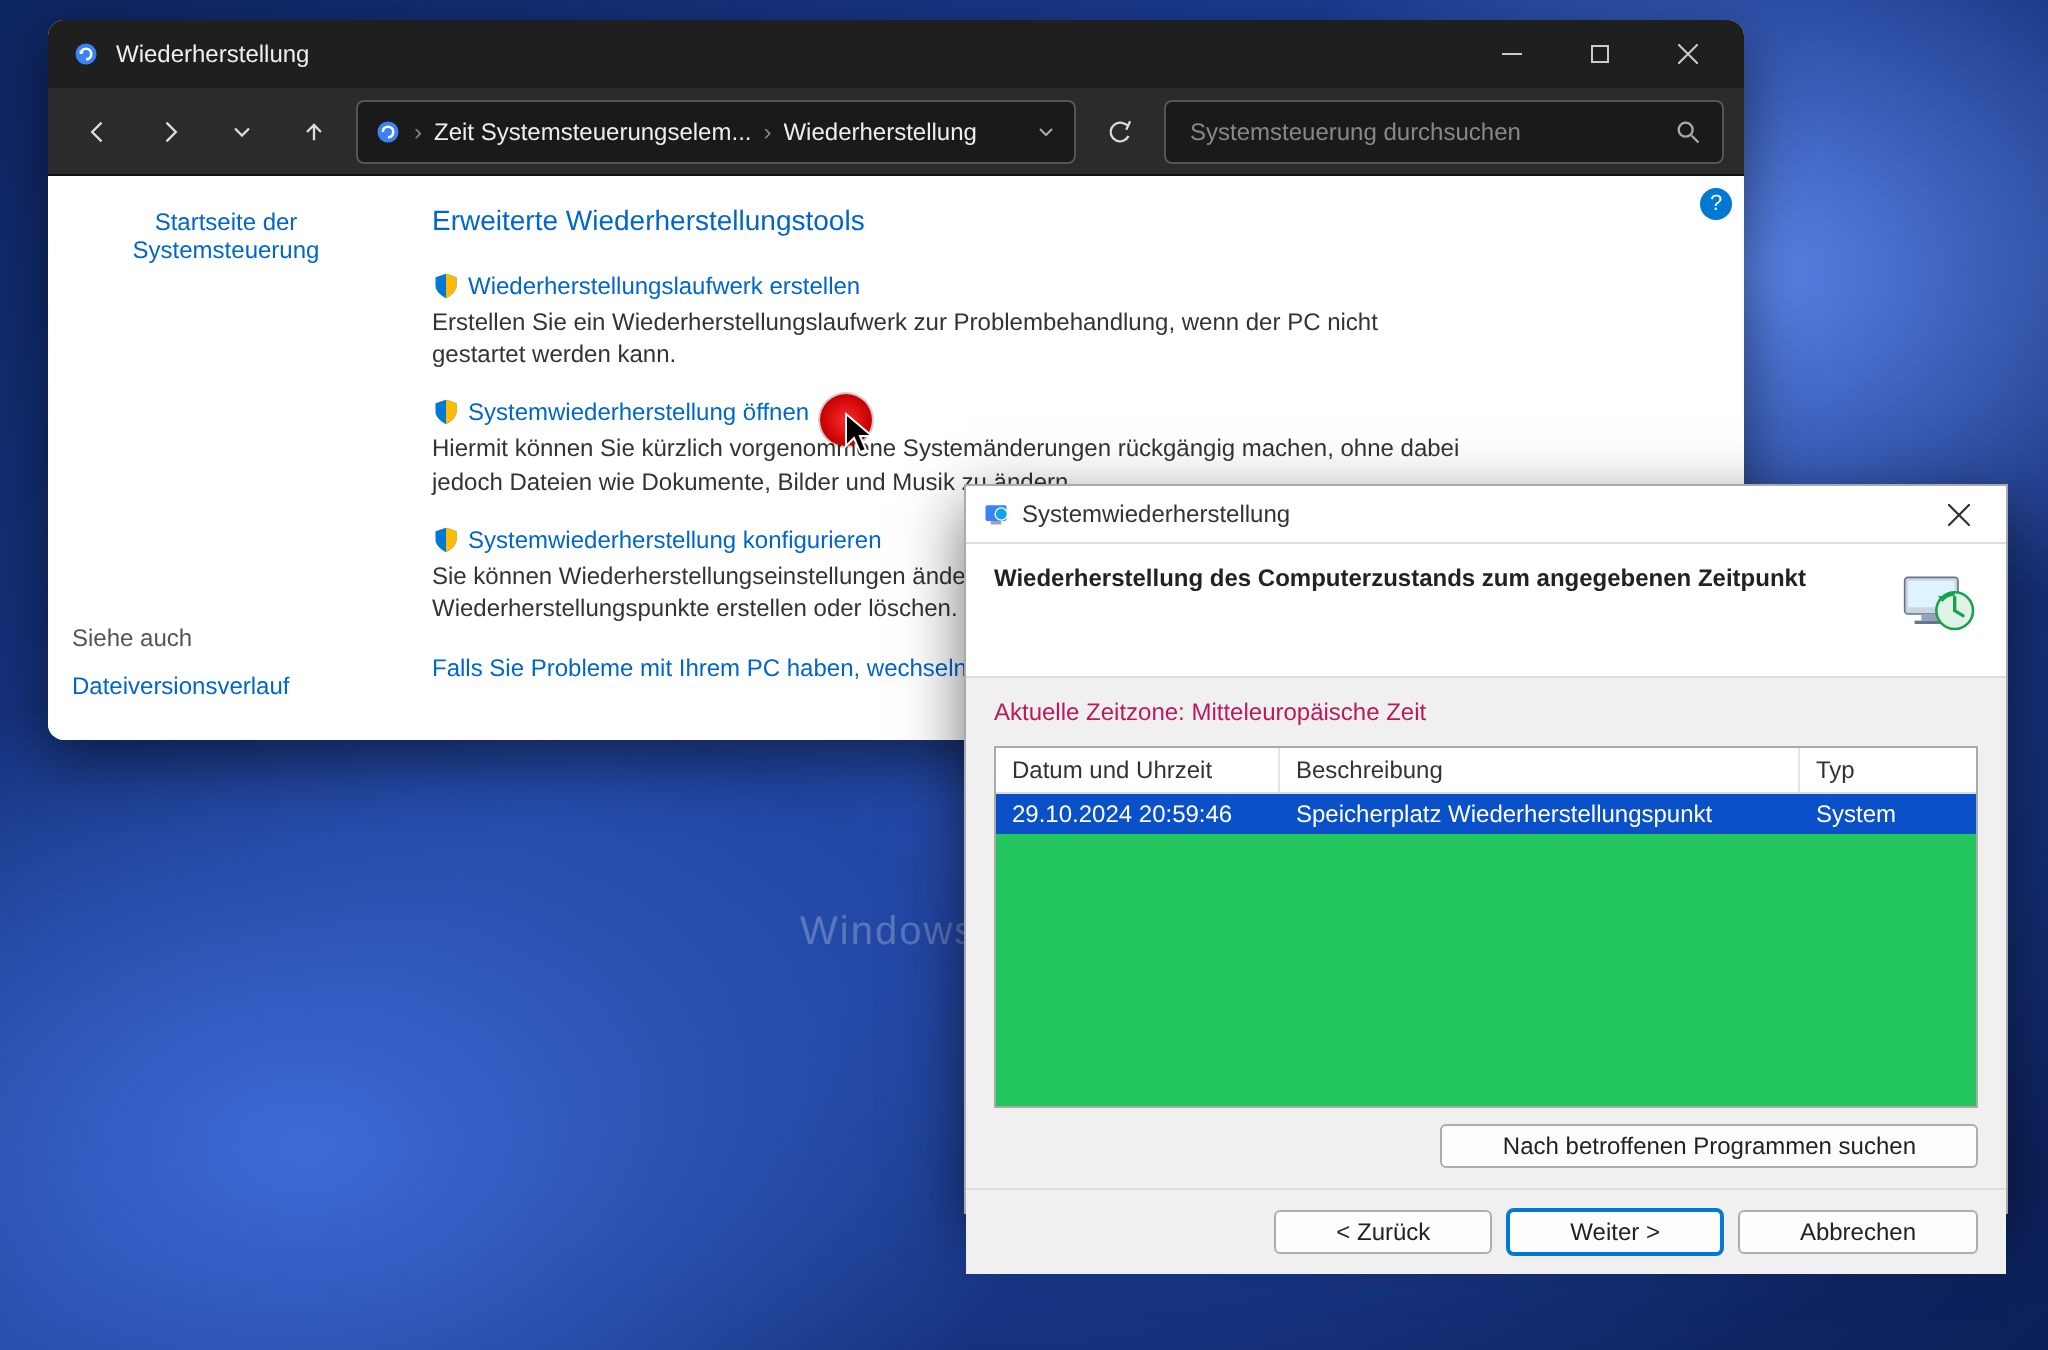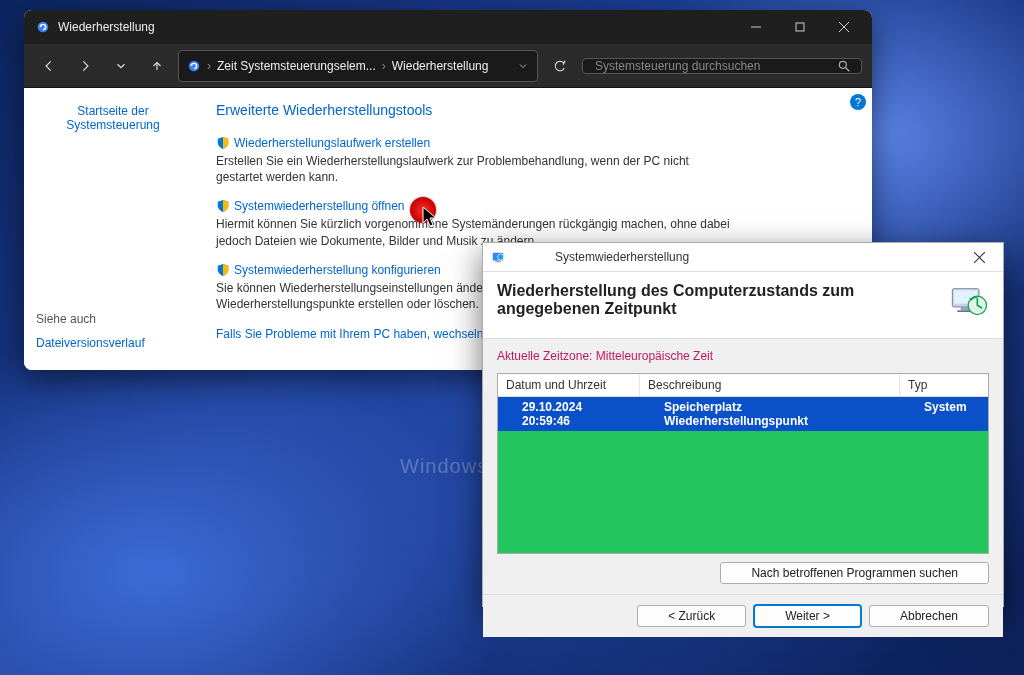--- a/index.html
+++ b/index.html
@@ -111,21 +111,21 @@
   .addr-bar .crumb { white-space: nowrap; overflow: hidden; text-overflow: ellipsis; max-width: 165px; }
   .addr-bar .sep { color: #888; }
   .addr-bar svg { flex-shrink:0; }
   .refresh-btn {
     width: 32px; height: 32px;
     display:flex; align-items:center; justify-content:center;
     color:#ddd; cursor:pointer;
   }
   .search-bar {
     flex: 1;
-    height: 16px;
+    height: 32px;
     background: #1a1a1a;
     border: 1px solid #555;
     border-radius: 4px;
     display: flex;
     align-items: center;
     padding: 0 10px;
     color: #888;
     gap: 8px;
   }
   .search-bar input {
@@ -234,41 +234,40 @@
     display: flex;
     flex-direction: column;
   }
   .sr-titlebar {
     height: 30px;
     background: #fff;
     display: flex;
     align-items: center;
     padding: 0 6px 0 8px;
     border-bottom: 1px solid #ddd;
-    gap: 44px;
   }
   .sr-title {
     flex: 1;
     font-size: 12px;
     color: #333;
   }
   .sr-close {
     width: 36px; height: 28px;
     display:flex;align-items:center;justify-content:center;
     cursor:pointer; color:#333;
   }
   .sr-header {
     display: flex;
     align-items: flex-start;
     padding: 10px 14px 16px 14px;
     background: #fff;
   }
   .sr-header-text {
     flex: 1;
-    font-size: 16px;
+    font-size: 12px;
     font-weight: 600;
     color: #222;
   }
   .sr-header-icon {
     width: 40px; height: 40px;
   }
   .sr-content {
     flex:1;
     background: #f0f0f0;
     padding: 10px 14px 0 14px;
@@ -299,21 +298,21 @@
   }
   .rp-head div:last-child { border-right:none; }
   .col-dt { width: 142px; }
   .col-desc { flex:1; }
   .col-type { width: 88px; }
   .rp-row {
     display: flex;
     background: #0a50c8;
     color: #fff;
   }
-  .rp-row div { padding: 3px 24px; font-weight: bold; }
+  .rp-row div { padding: 3px 8px; }
   .scan-row {
     display:flex;
     justify-content:flex-end;
     padding: 8px 0 10px 0;
   }
   .btn {
     background: #fdfdfd;
     border: 1px solid #adadad;
     padding: 3px 30px;
     font-size: 12px;

